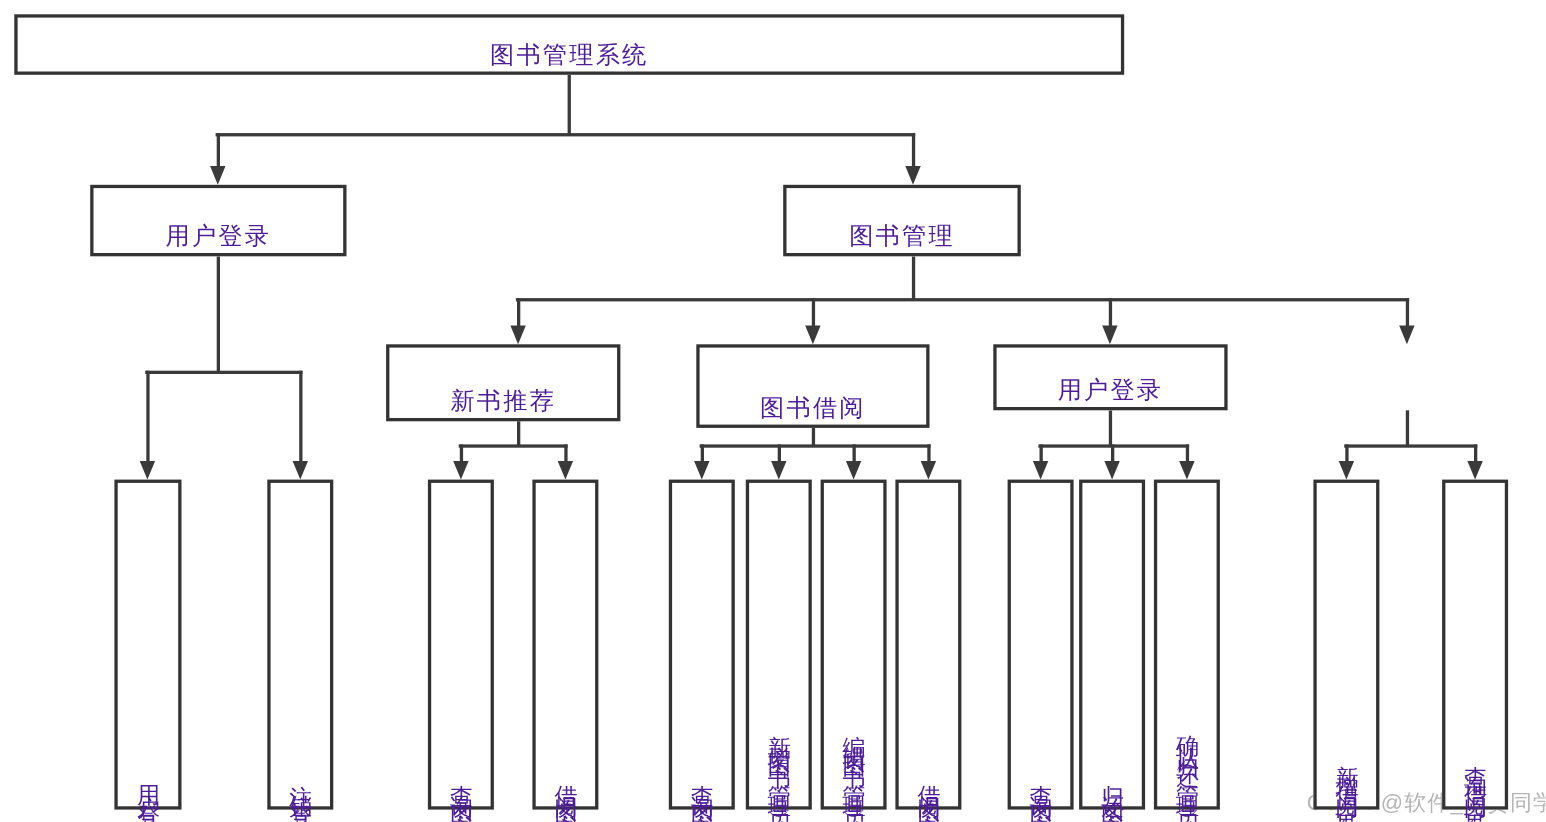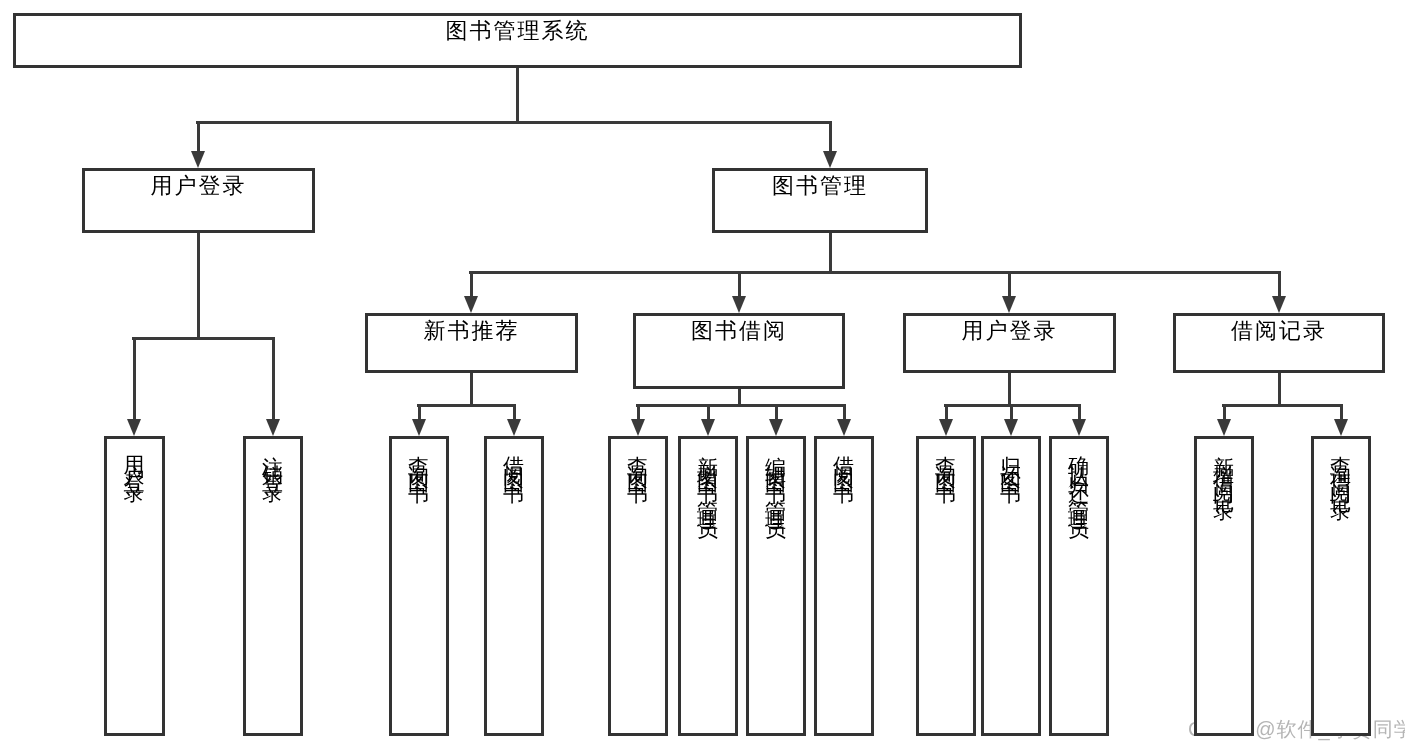--- a/index.html
+++ b/index.html
@@ -10,23 +10,23 @@
     height: 747px;
     background: #ffffff;
     overflow: hidden;
   }
   .box {
     position: absolute;
     background: #ffffff;
     border: 3px solid #333333;
     box-sizing: border-box;
     display: flex;
-    align-items: flex-start;
+    align-items: flex-end;
     justify-content: center;
-    color: #000000;
+    color: #4c1d95;
     z-index: 2;
   }
   .box.h { font-size: 22px; letter-spacing: 2px; }
   .box.v span {
     writing-mode: vertical-rl;
     text-orientation: mixed;
     font-size: 21px;
     letter-spacing: 9px;
     line-height: 1;
     white-space: nowrap;
@@ -60,31 +60,28 @@
     <span>图书管理系统</span>
   </div>
 
   <div class="box h" style="left:82px; top:168px; width:233px; height:65px;">
     <span>用户登录</span>
   </div>
   <div class="box h" style="left:712px; top:168px; width:216px; height:65px;">
     <span>图书管理</span>
   </div>
 
-  <div class="box h" style="left:365px; top:313px; width:213px; height:60px;">
+  <div class="box h" style="left:351px; top:313px; width:213px; height:70px;">
     <span>新书推荐</span>
   </div>
   <div class="box h" style="left:633px; top:313px; width:212px; height:76px;">
     <span>图书借阅</span>
   </div>
   <div class="box h" style="left:903px; top:313px; width:213px; height:60px;">
     <span>用户登录</span>
-  </div>
-  <div class="box h" style="left:1173px; top:313px; width:212px; height:60px;">
-    <span>借阅记录</span>
   </div>
 
   <div class="box v" style="left:104px; top:436px; width:61px; height:300px;">
     <span>用户登录</span>
   </div>
   <div class="box v" style="left:243px; top:436px; width:60px; height:300px;">
     <span>注销登录</span>
   </div>
   <div class="box v" style="left:389px; top:436px; width:60px; height:300px;">
     <span>查询图书</span>

